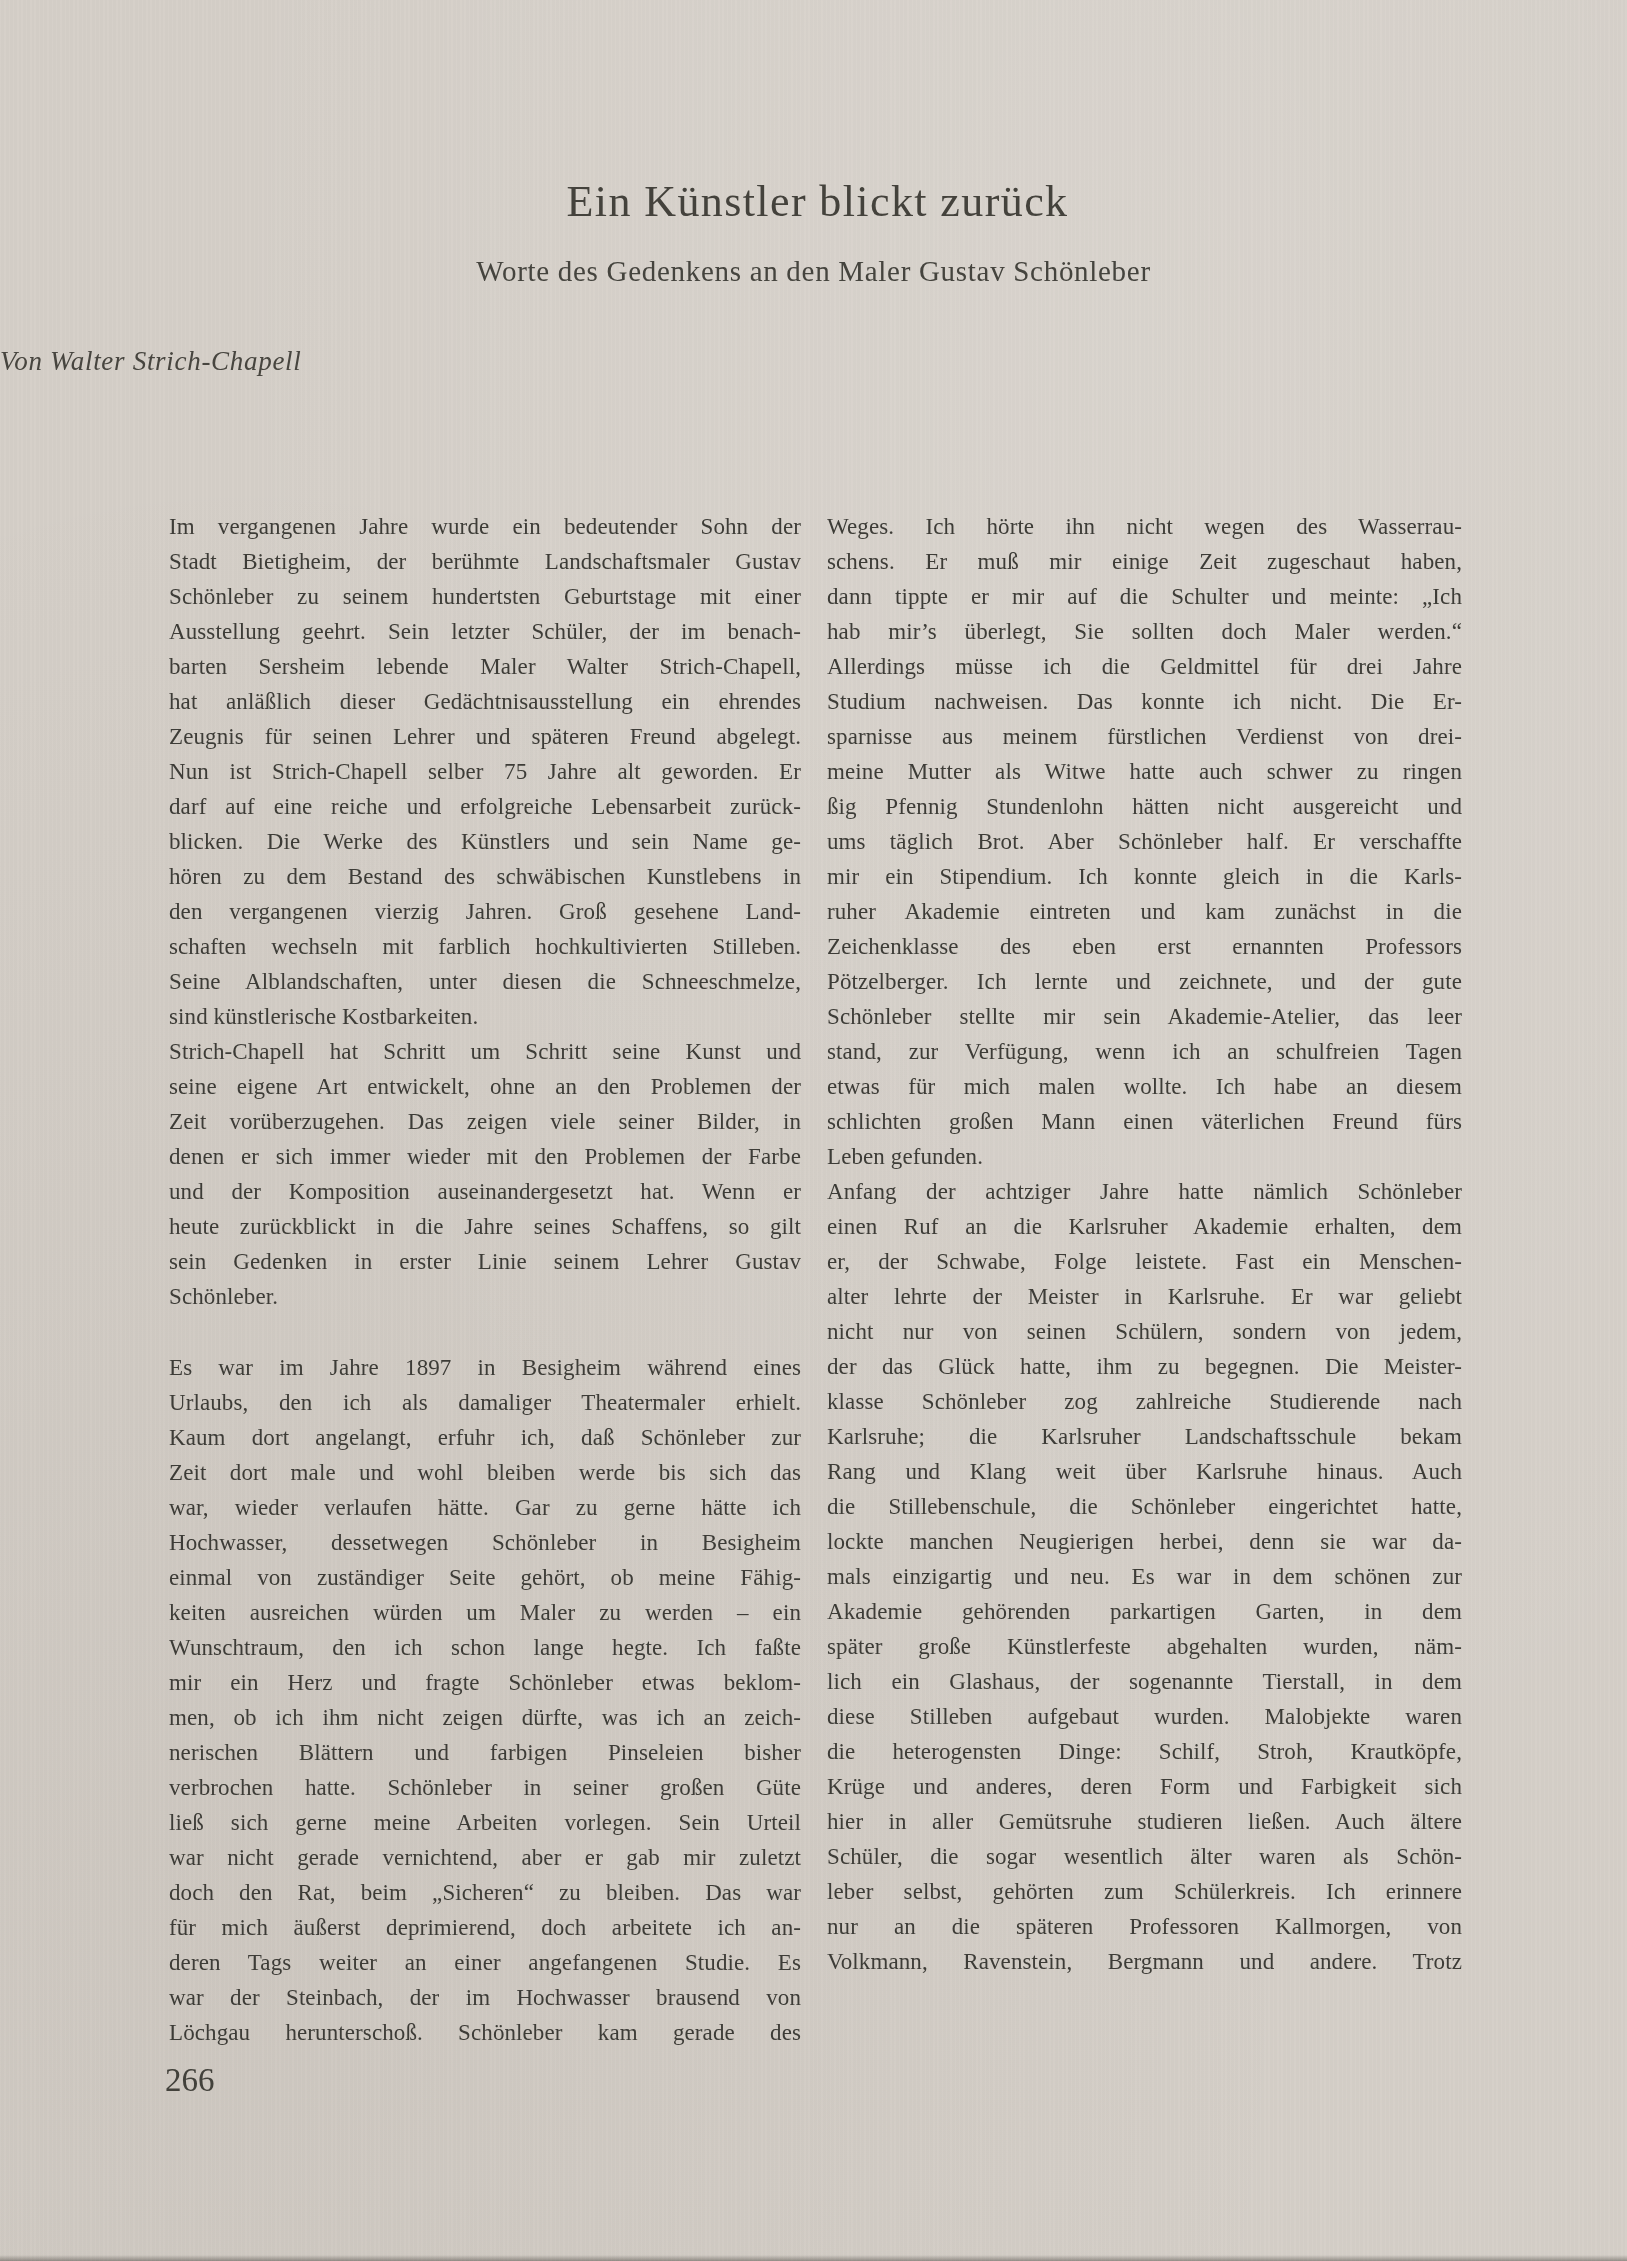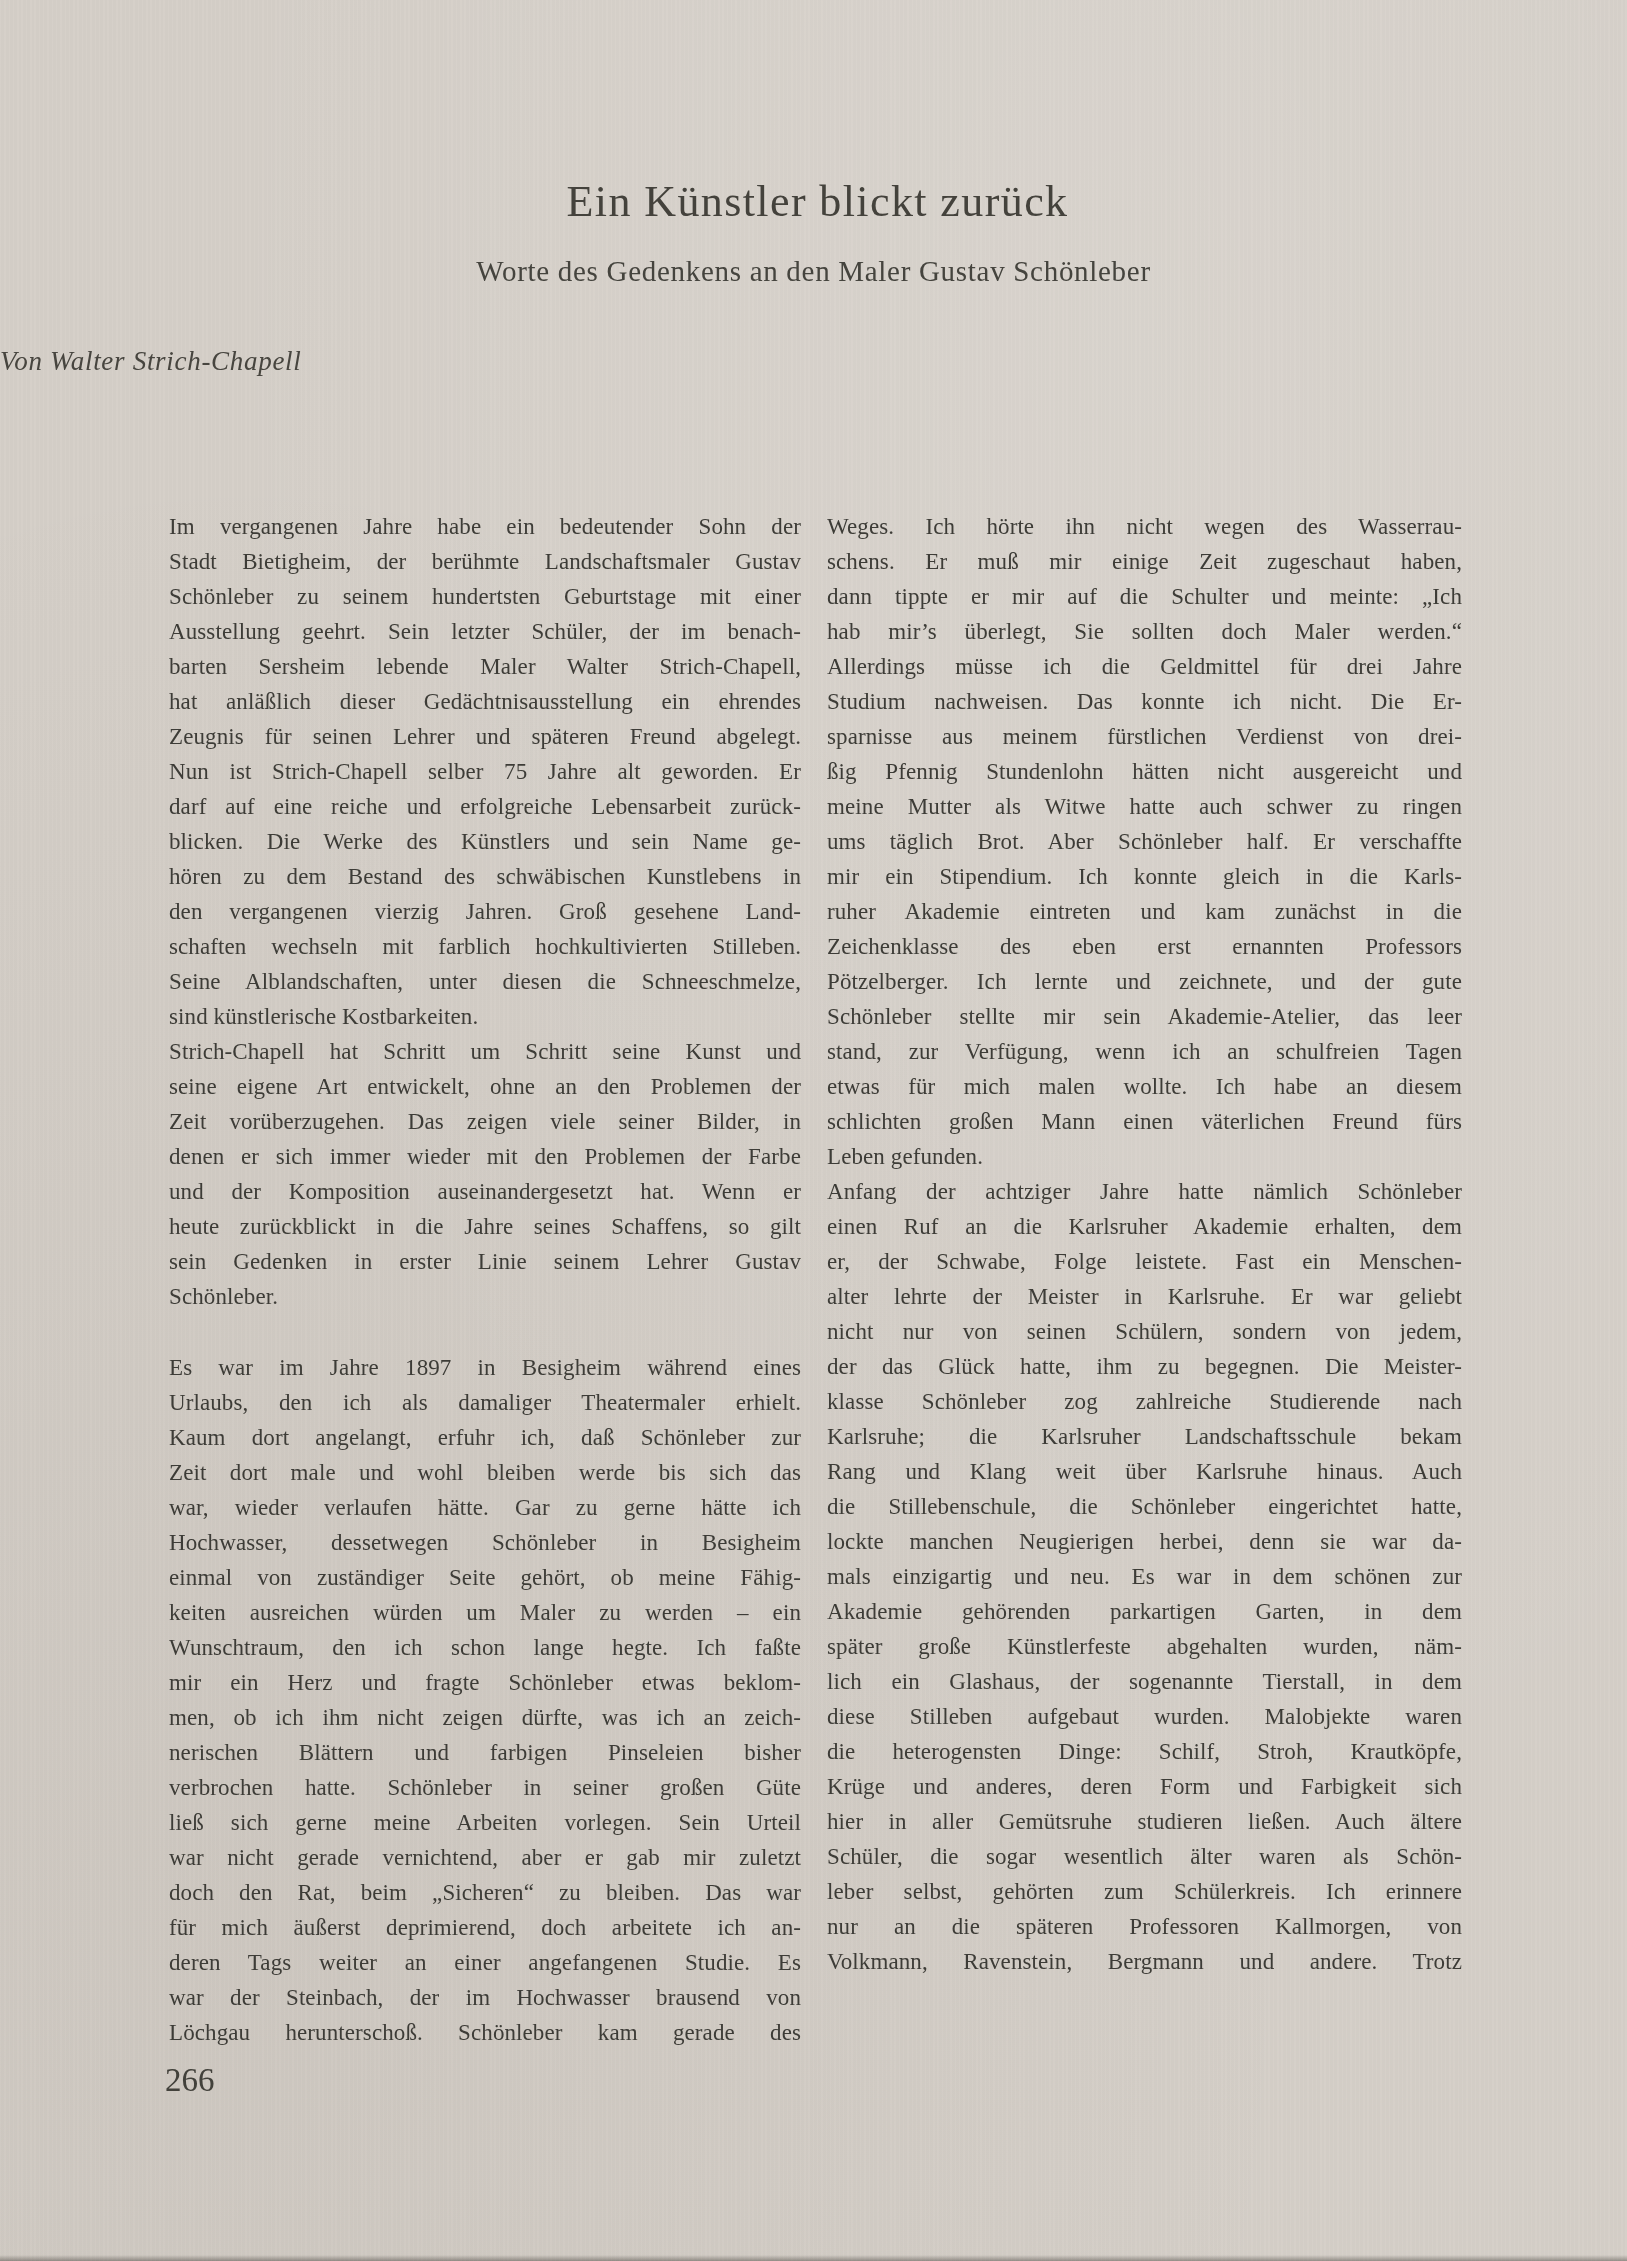--- a/index.html
+++ b/index.html
@@ -85,21 +85,21 @@
 </head>
 <body>
 
 <div class="page">
   <h1 class="title">Ein Künstler blickt zurück</h1>
   <div class="subtitle">Worte des Gedenkens an den Maler Gustav Schönleber</div>
   <div class="byline">Von Walter Strich-Chapell</div>
 
   <div class="col col-left">
       <div class="para">
-        <div class="line">Im vergangenen Jahre habe ein bedeutender Sohn der</div>
+        <div class="line">Im vergangenen Jahre wurde ein bedeutender Sohn der</div>
         <div class="line">Stadt Bietigheim, der berühmte Landschaftsmaler Gustav</div>
         <div class="line">Schönleber zu seinem hundertsten Geburtstage mit einer</div>
         <div class="line">Ausstellung geehrt. Sein letzter Schüler, der im benach-</div>
         <div class="line">barten Sersheim lebende Maler Walter Strich-Chapell,</div>
         <div class="line">hat anläßlich dieser Gedächtnisausstellung ein ehrendes</div>
         <div class="line">Zeugnis für seinen Lehrer und späteren Freund abgelegt.</div>
         <div class="line">Nun ist Strich-Chapell selber 75 Jahre alt geworden. Er</div>
         <div class="line">darf auf eine reiche und erfolgreiche Lebensarbeit zurück-</div>
         <div class="line">blicken. Die Werke des Künstlers und sein Name ge-</div>
         <div class="line">hören zu dem Bestand des schwäbischen Kunstlebens in</div>
@@ -143,22 +143,22 @@
     </div>
   <div class="col col-right">
       <div class="para">
         <div class="line">Weges. Ich hörte ihn nicht wegen des Wasserrau-</div>
         <div class="line">schens. Er muß mir einige Zeit zugeschaut haben,</div>
         <div class="line">dann tippte er mir auf die Schulter und meinte: „Ich</div>
         <div class="line">hab mir’s überlegt, Sie sollten doch Maler werden.“</div>
         <div class="line">Allerdings müsse ich die Geldmittel für drei Jahre</div>
         <div class="line">Studium nachweisen. Das konnte ich nicht. Die Er-</div>
         <div class="line">sparnisse aus meinem fürstlichen Verdienst von drei-</div>
+        <div class="line">meine Mutter als Witwe hatte auch schwer zu ringen</div>
         <div class="line">ßig Pfennig Stundenlohn hätten nicht ausgereicht und</div>
-        <div class="line">meine Mutter als Witwe hatte auch schwer zu ringen</div>
         <div class="line">ums täglich Brot. Aber Schönleber half. Er verschaffte</div>
         <div class="line">mir ein Stipendium. Ich konnte gleich in die Karls-</div>
         <div class="line">ruher Akademie eintreten und kam zunächst in die</div>
         <div class="line">Zeichenklasse des eben erst ernannten Professors</div>
         <div class="line">Pötzelberger. Ich lernte und zeichnete, und der gute</div>
         <div class="line">Schönleber stellte mir sein Akademie-Atelier, das leer</div>
         <div class="line">stand, zur Verfügung, wenn ich an schulfreien Tagen</div>
         <div class="line">etwas für mich malen wollte. Ich habe an diesem</div>
         <div class="line">schlichten großen Mann einen väterlichen Freund fürs</div>
         <div class="line last">Leben gefunden.</div>

